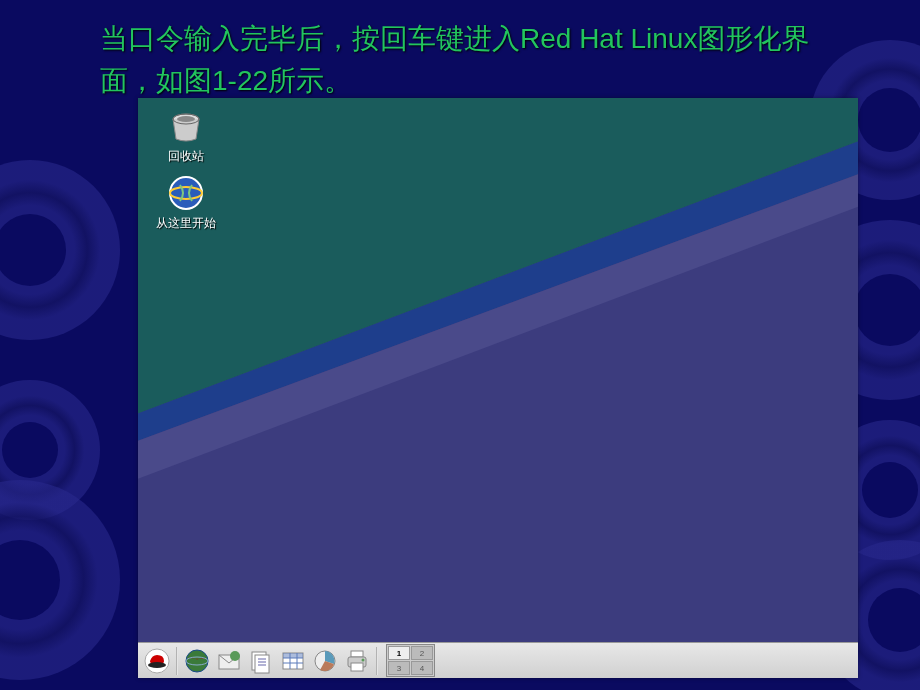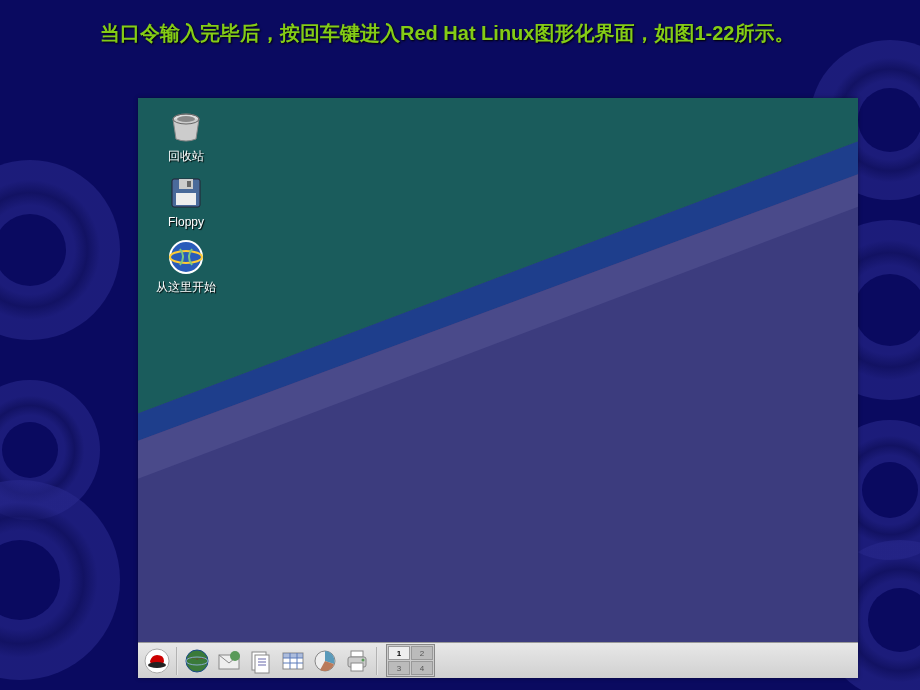--- a/index.html
+++ b/index.html
@@ -36,23 +36,23 @@
     .g4 { width: 160px; height: 160px; right: -50px; top: 40px; }
     .g5 { width: 180px; height: 180px; right: -60px; top: 220px; }
     .g6 { width: 140px; height: 140px; right: -40px; top: 420px; }
     .g7 { width: 160px; height: 160px; right: -60px; top: 540px; }
 
     .caption {
       position: absolute;
       top: 18px;
       left: 100px;
       right: 80px;
-      color: #84cc16;
-      font-size: 20px;
-      font-weight: bold;
+      color: #22c55e;
+      font-size: 28px;
+      font-weight: normal;
       line-height: 1.5;
       z-index: 2;
       text-shadow: 1px 1px 2px #000;
     }
 
     .screenshot {
       position: absolute;
       left: 138px;
       top: 98px;
       width: 720px;
@@ -214,31 +214,20 @@
           <svg width="38" height="38" viewBox="0 0 38 38">
             <ellipse cx="19" cy="12" rx="13" ry="5" fill="#ddd" stroke="#888"></ellipse>
             <path d="M6 12 L9 32 Q19 36 29 32 L32 12" fill="#ccc" stroke="#888"></path>
             <ellipse cx="19" cy="12" rx="13" ry="5" fill="none" stroke="#666"></ellipse>
             <ellipse cx="19" cy="12" rx="9" ry="3" fill="#888"></ellipse>
           </svg>
         </div>
         <div class="icon-label">回收站</div>
       </div>
 
-      <div class="desktop-icon">
-        <div class="icon-img">
-          <svg width="34" height="34" viewBox="0 0 34 34">
-            <rect x="3" y="3" width="28" height="28" rx="2" fill="#4a6a9a" stroke="#223"></rect>
-            <rect x="10" y="3" width="14" height="10" fill="#ccc"></rect>
-            <rect x="18" y="5" width="4" height="6" fill="#666"></rect>
-            <rect x="7" y="17" width="20" height="12" fill="#eee"></rect>
-          </svg>
-        </div>
-        <div class="icon-label">Floppy</div>
-      </div>
 
       <div class="desktop-icon">
         <div class="icon-img">
           <svg width="40" height="40" viewBox="0 0 40 40">
             <circle cx="20" cy="20" r="16" fill="#2a5cba" stroke="#fff" stroke-width="2"></circle>
             <ellipse cx="20" cy="20" rx="16" ry="6" fill="none" stroke="#ffcc33" stroke-width="2"></ellipse>
             <path d="M14 12 Q20 20 14 28" fill="none" stroke="#7ec87e" stroke-width="2"></path>
             <path d="M26 12 Q20 20 26 28" fill="none" stroke="#7ec87e" stroke-width="2"></path>
           </svg>
         </div>

